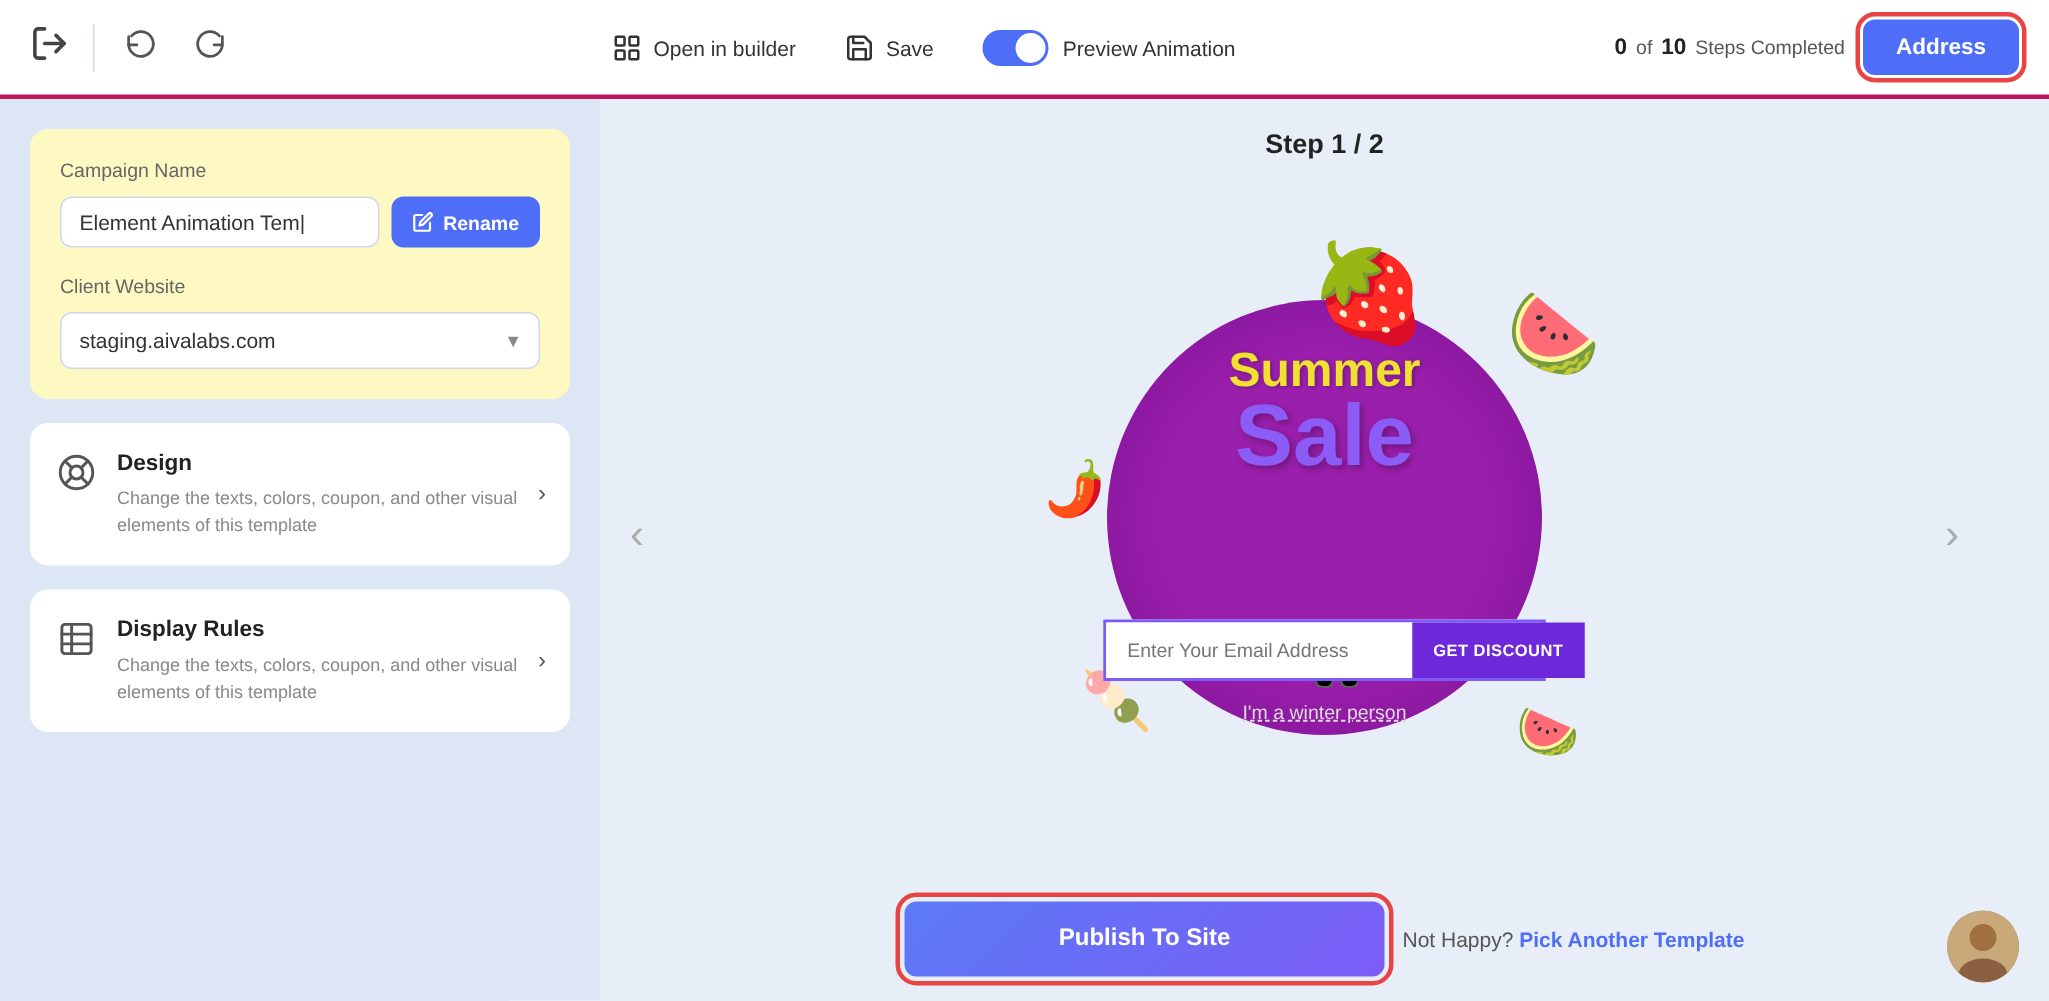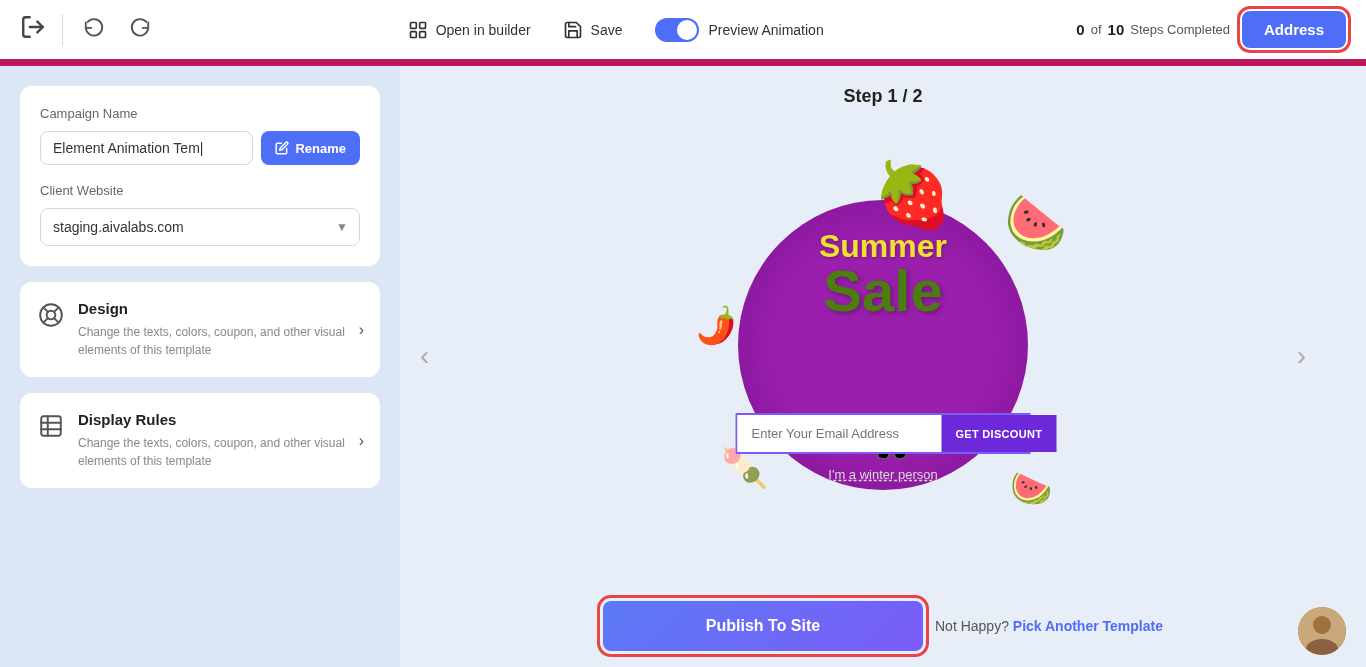--- a/index.html
+++ b/index.html
@@ -13,21 +13,21 @@
       flex-direction: column;
     }
 
     
     .topbar {
       height: 66px;
       background: #fff;
       display: flex;
       align-items: center;
       padding: 0 20px;
-      border-bottom: 7px solid #be185d;
+      border-bottom: 3px solid #be185d;
       gap: 16px;
       flex-shrink: 0;
     }
     .topbar-left {
       display: flex;
       align-items: center;
       gap: 16px;
     }
     .exit-icon {
       font-size: 22px;
@@ -137,21 +137,21 @@
     .sidebar {
       width: 400px;
       background: #dce6f5;
       padding: 20px 20px;
       display: flex;
       flex-direction: column;
       gap: 16px;
       flex-shrink: 0;
     }
     .sidebar-card {
-      background: #ffffff;
+      background: #fef9c3;
       border-radius: 12px;
       padding: 20px;
     }
     .field-label {
       font-size: 13px;
       color: #666;
       margin-bottom: 10px;
     }
     .campaign-input-row {
       display: flex;
@@ -489,21 +489,21 @@
         <div style="position:absolute;top:120px;left:2px;font-size:34px;z-index:8;transform:rotate(-10deg);">🌶️</div>
 
         <div style="position:absolute;bottom:55px;left:50%;transform:translateX(-10px);font-size:30px;z-index:8;">🕶️</div>
 
         <div style="position:absolute;bottom:36px;left:28px;font-size:38px;z-index:8;">🍡</div>
 
         <div style="position:absolute;bottom:18px;right:20px;font-size:34px;z-index:8;">🍉</div>
 
         <div style="position:absolute;top:44px;left:50%;transform:translateX(-50%);text-align:center;z-index:5;white-space:nowrap;">
           <div style="font-size:32px;font-weight:800;color:#f0e030;text-shadow:1px 1px 3px rgba(0,0,0,0.3);line-height:1;">Summer</div>
-          <div style="font-size:58px;font-weight:900;color:#4d7c0f;line-height:1.0;text-shadow:2px 2px 5px rgba(0,0,0,0.3);">Sale</div>
+          <div style="font-size:58px;font-weight:900;color:#8b5cf6;line-height:1.0;text-shadow:2px 2px 5px rgba(0,0,0,0.3);">Sale</div>
         </div>
 
         <div style="position:absolute;bottom:72px;left:50%;transform:translateX(-50%);display:flex;z-index:10;border:2.5px solid #7b5cf7;background:#fff;width:295px;">
           <input style="flex: 1 1 0%; border: none; padding: 11px 14px; font-size: 13px; color: rgb(170, 170, 170); outline: none; background: rgb(255, 255, 255);" type="email" placeholder="Enter Your Email Address">
           <button style="background:#6d28d9;color:#fff;border:none;padding:11px 14px;font-size:11px;font-weight:700;cursor:pointer;white-space:nowrap;letter-spacing:0.3px;">GET DISCOUNT</button>
         </div>
 
         <div style="position:absolute;bottom:44px;left:50%;transform:translateX(-50%);font-size:13px;color:#ddd;white-space:nowrap;z-index:10;text-decoration:underline;text-decoration-style:dashed;">I'm a winter person</div>
       </div>
 

